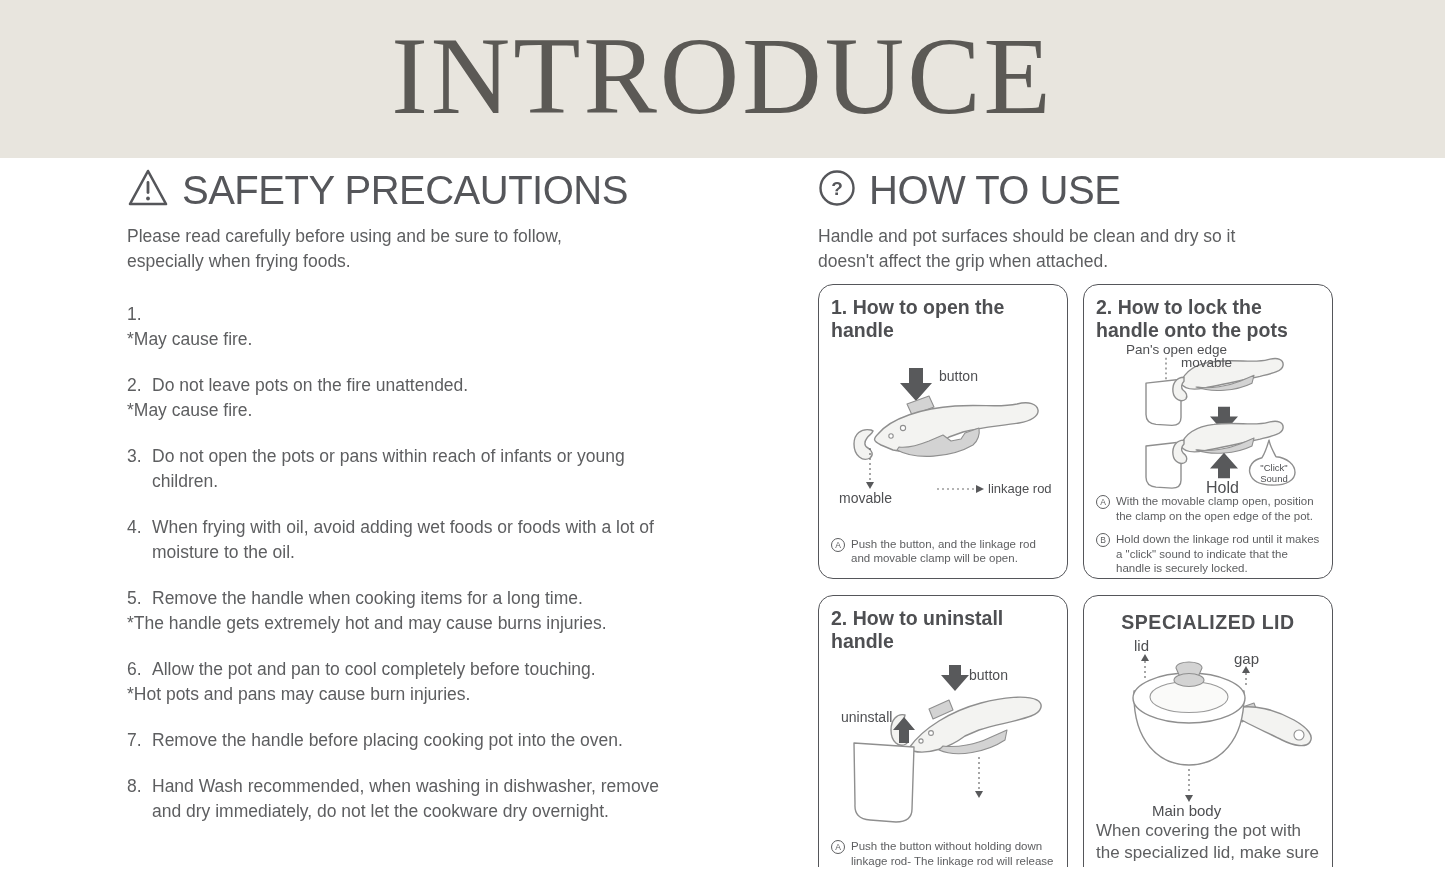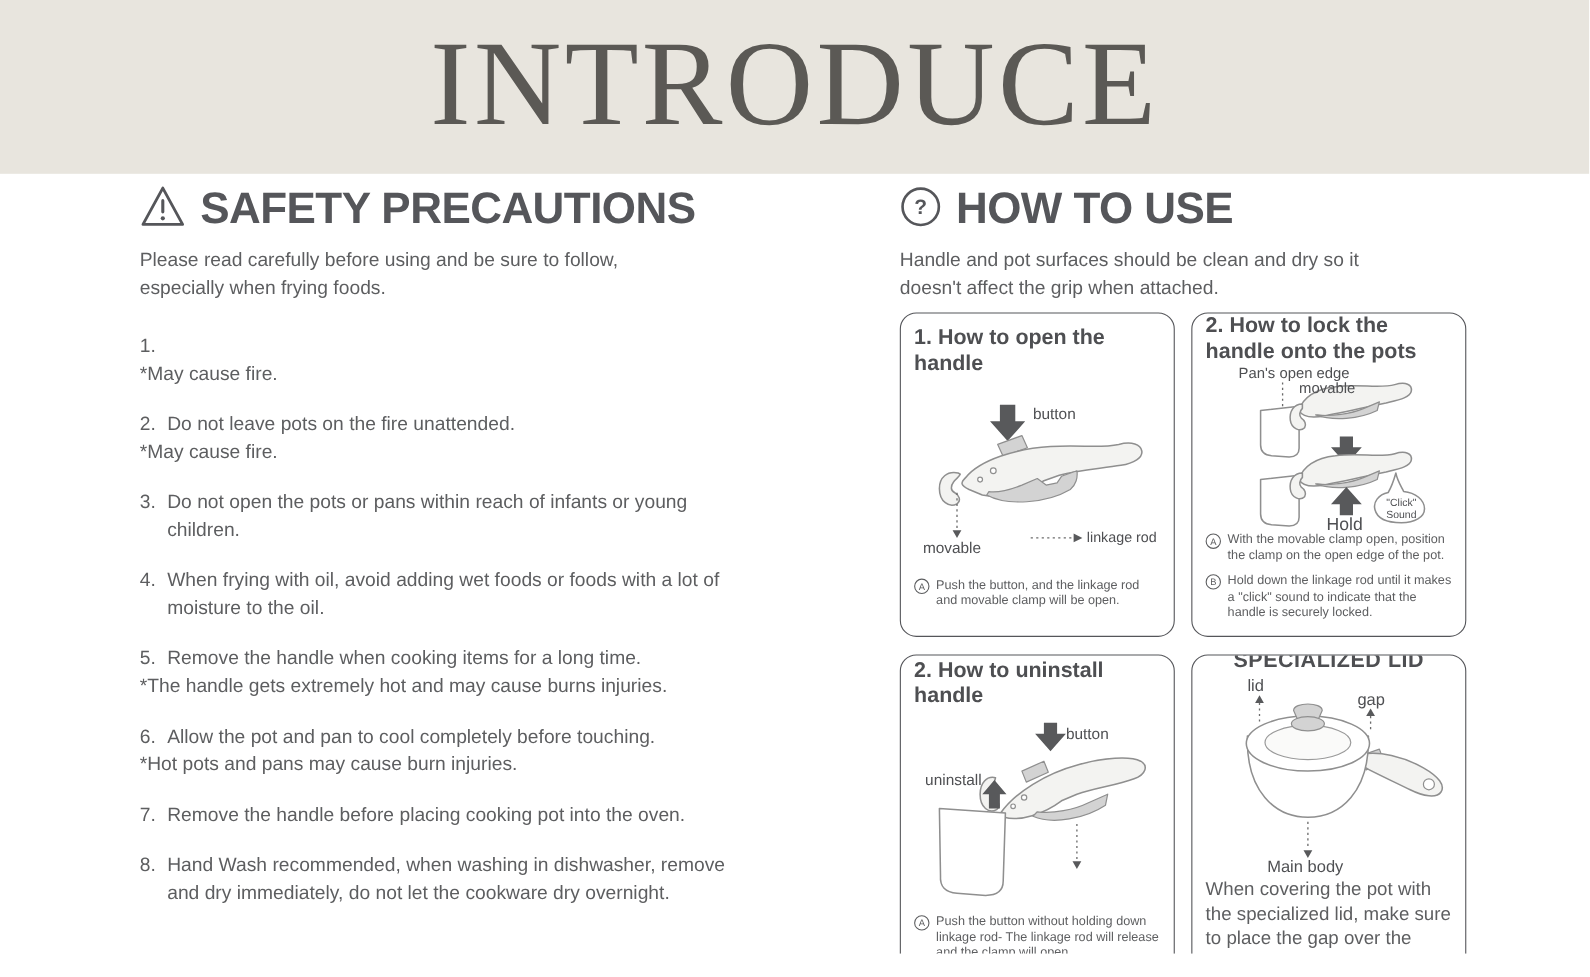--- a/index.html
+++ b/index.html
@@ -15,21 +15,21 @@
   .banner-title {
     text-align:center; font-family:"Liberation Serif", serif;
     font-size:110px; line-height:152px; color:#5b5955; letter-spacing:3px;
     font-weight:500;
   }
   
   .col-left  { position:absolute; left:127px; top:166px; width:610px; }
   .col-right { position:absolute; left:818px; top:166px; width:522px; }
   .section-head { display:flex; align-items:center; gap:13px; height:48px; }
   .section-title {
-    font-size:40px; font-weight:bold; color:#55565a; letter-spacing:-0.5px;
+    font-size:40px; font-weight:normal; color:#55565a; letter-spacing:-0.5px;
     white-space:nowrap;
   }
   .section-intro {
     margin-top:10px; font-size:17.5px; line-height:1.42; color:#5d5e60;
     white-space:pre-line;
   }
   
   .safety-list { margin-top:28px; width:555px; }
   .safety-item { margin-bottom:21px; font-size:17.5px; line-height:1.43; color:#5d5e60; }
   .safety-main { display:flex; }
@@ -38,22 +38,22 @@
   .safety-note:empty { display:none; }
   
   .panel-grid {
     margin-top:10px; display:grid;
     grid-template-columns:250px 250px; grid-template-rows:295px 295px;
     gap:16px 15px;
   }
   .panel {
     box-sizing:border-box; background:#fff;
     border:1.7px solid #55565a; border-radius:15px;
-    padding:11px 12px 24px 12px;
-    display:flex; flex-direction:column; overflow:hidden;justify-content:center;
+    padding:11px 12px 12px 12px;
+    display:flex; flex-direction:column; overflow:hidden;
   }
   .panel-title {
     font-size:19.5px; font-weight:bold; color:#4e4f52; line-height:1.2;
   }
   .panel-title.center { text-align:center; letter-spacing:0.5px; margin-top:4px; }
   .diagram { position:relative; }
   .diagram svg { display:block; }
   .dlabel {
     position:absolute; font-weight:normal; color:#4e4f52; font-size:14px;
     white-space:nowrap;

